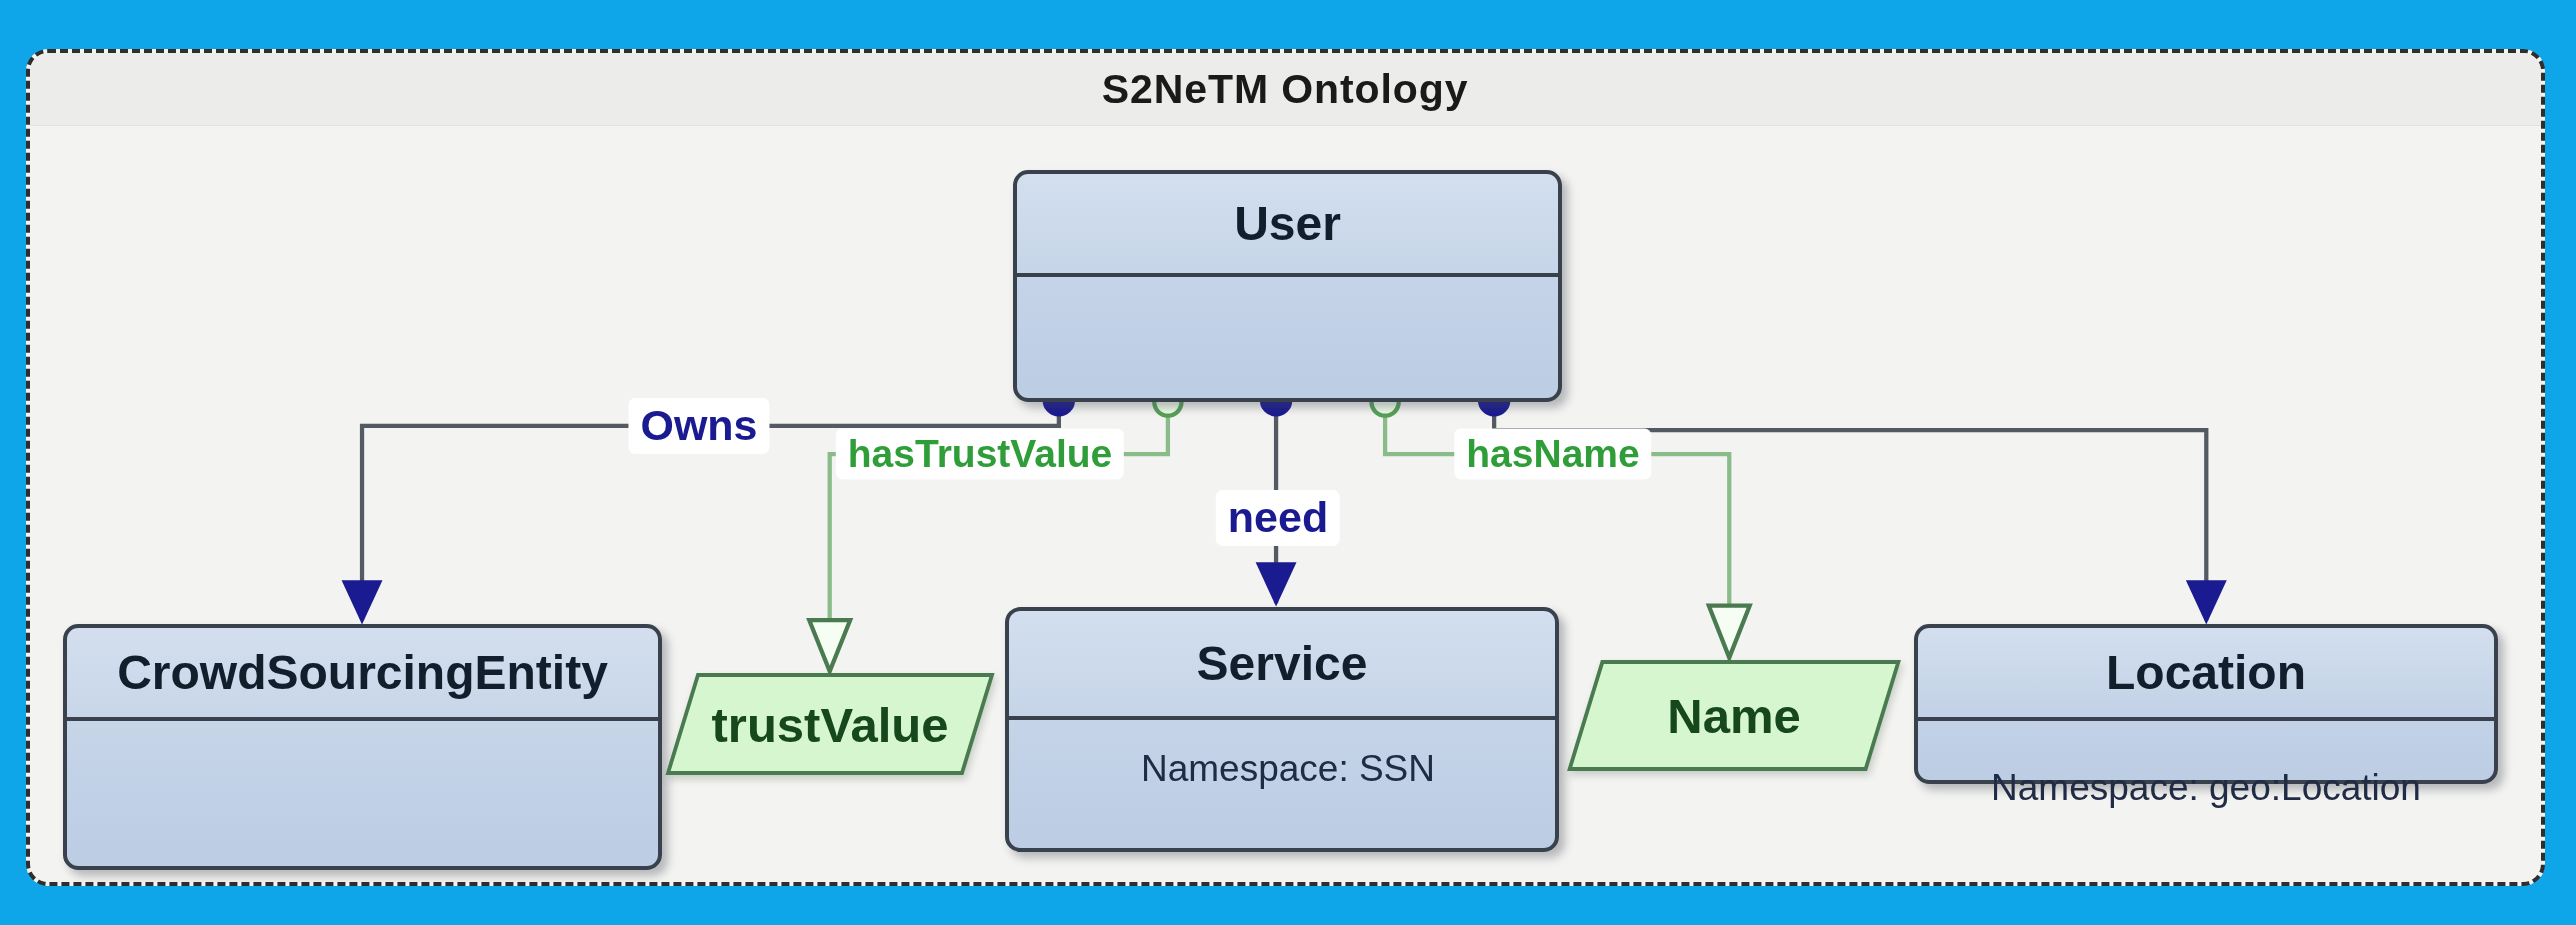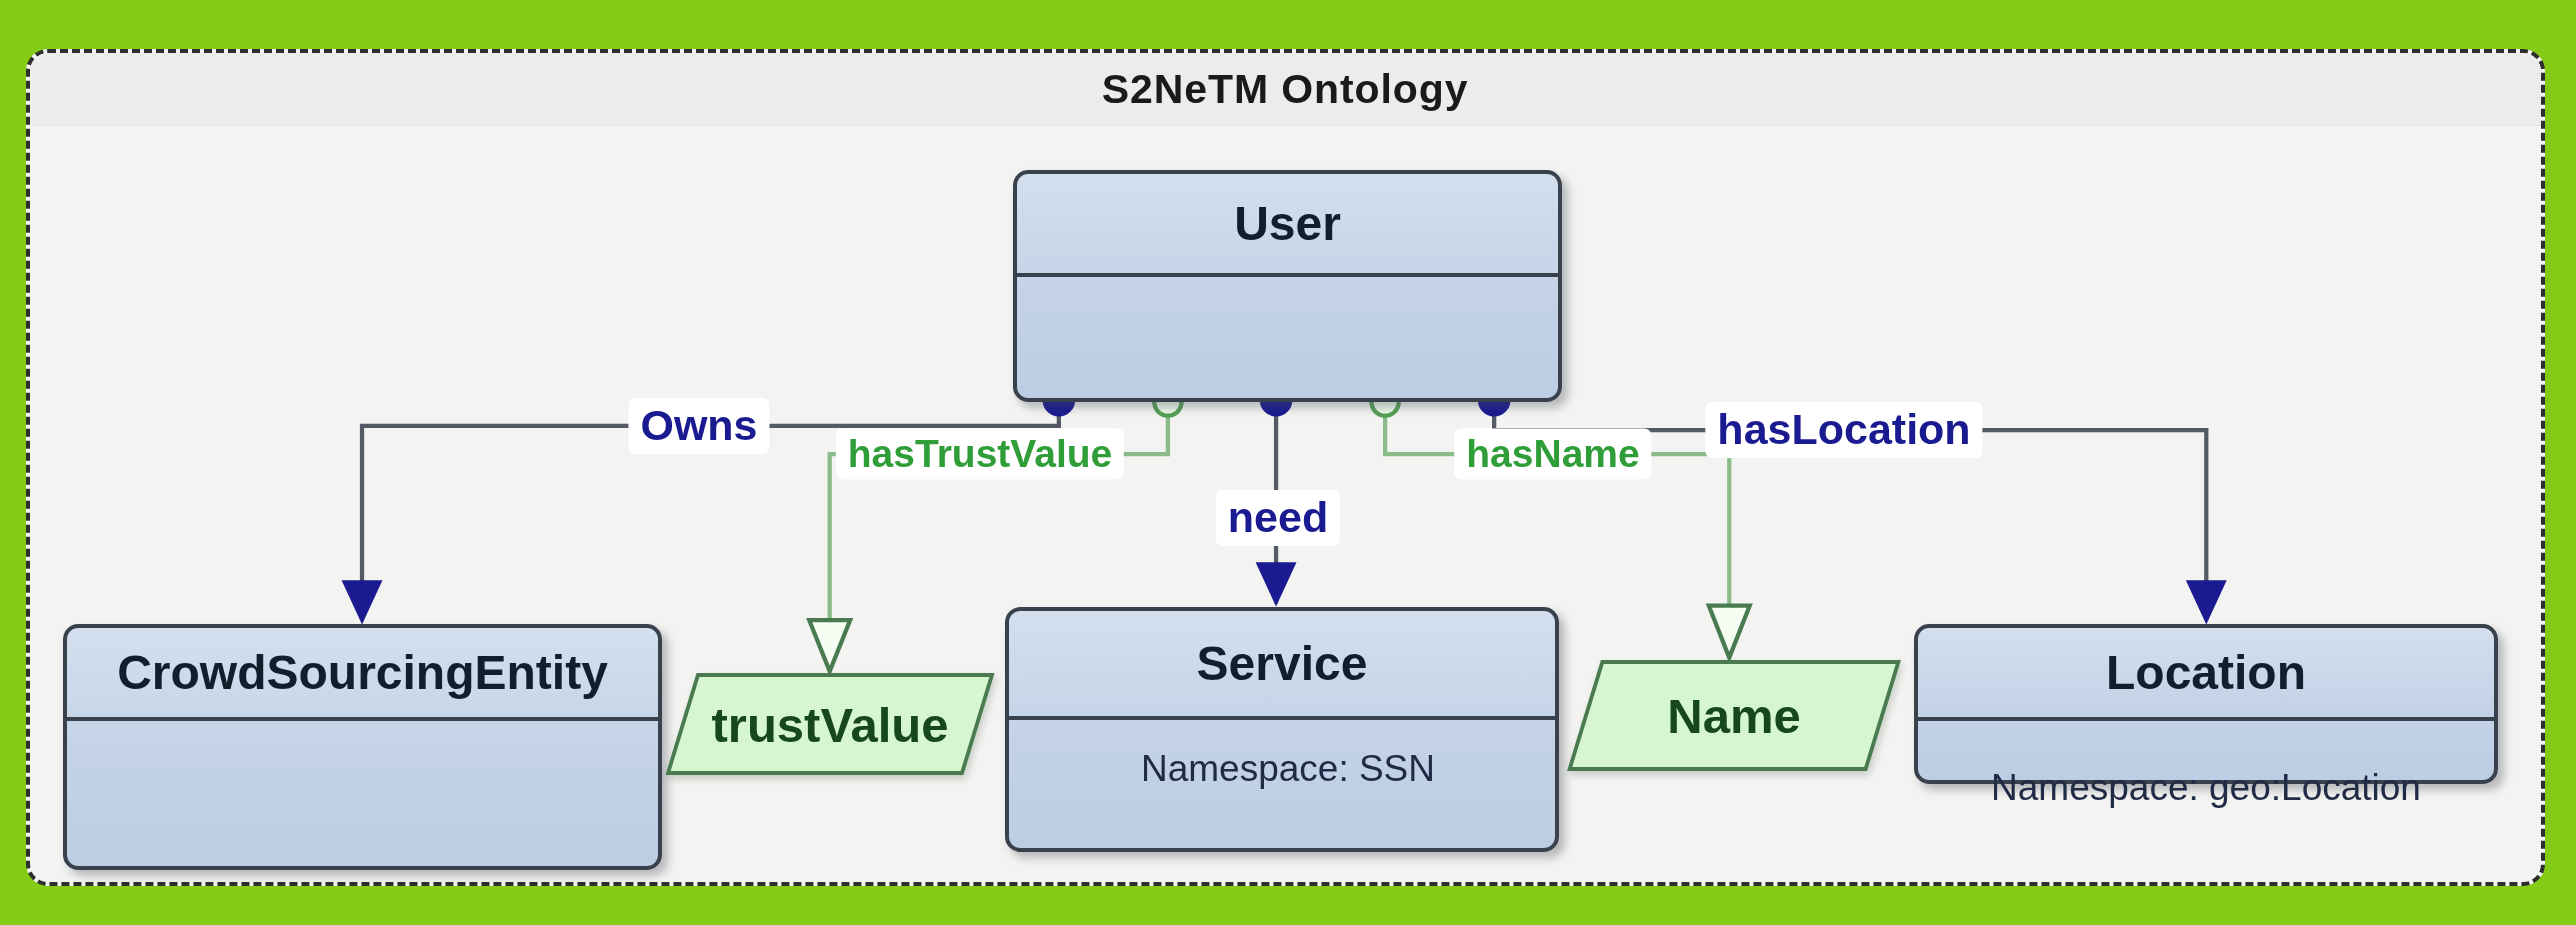--- a/index.html
+++ b/index.html
@@ -1,16 +1,16 @@
 <!DOCTYPE html>
 <html style="font-size:13.6px"><head>
 <meta charset="utf-8">
 <style>
   html,body{margin:0;padding:0;background:#ffffff;}
-  #stage{position:relative;width:2576px;height:926px;background:#84cc16;overflow:hidden;
+  #stage{position:relative;width:2576px;height:926px;background:#0ea5e9;overflow:hidden;
          font-family:"Liberation Sans", sans-serif;}
   
   .ontology-frame{position:absolute;left:25.6px;top:49px;width:2511px;height:829px;
     border:4.3px dashed #2e2e2e;border-radius:22px;background:#f3f3f1;}
   .frame-header{position:absolute;left:0;top:0;width:100%;height:72px;
     background:#ececea;border-bottom:1.7px solid #e2e2df;border-radius:19px 19px 0 0;
     display:flex;align-items:center;justify-content:center;}
   .frame-title{font-size:41px;font-weight:bold;color:#1a1a1a;letter-spacing:0.9px;}
   
   svg.edges{position:absolute;left:0;top:0;width:2576px;height:926px;}
@@ -89,16 +89,15 @@
   <div class="attr-shape" style="left:681px;top:673px;width:298px;height:102px;transform:skewX(-17deg);"></div>
   <div class="attr-label" style="left:830px;top:725px;">trustValue</div>
 
   <div class="attr-shape" style="left:1584px;top:660px;width:300px;height:111px;transform:skewX(-17deg);"></div>
   <div class="attr-label" style="left:1734px;top:716px;">Name</div>
 
   <div class="edge-label obj" style="left:699px;top:426px;">Owns</div>
   <div class="edge-label data" style="left:980px;top:454px;">hasTrustValue</div>
   <div class="edge-label obj" style="left:1278px;top:518px;">need</div>
   <div class="edge-label data" style="left:1553px;top:454px;">hasName</div>
-  <div class="edge-label obj" style="left:1844px;top:430px;">hasLocation</div>
 
 </div>
 
 
 </body></html>

